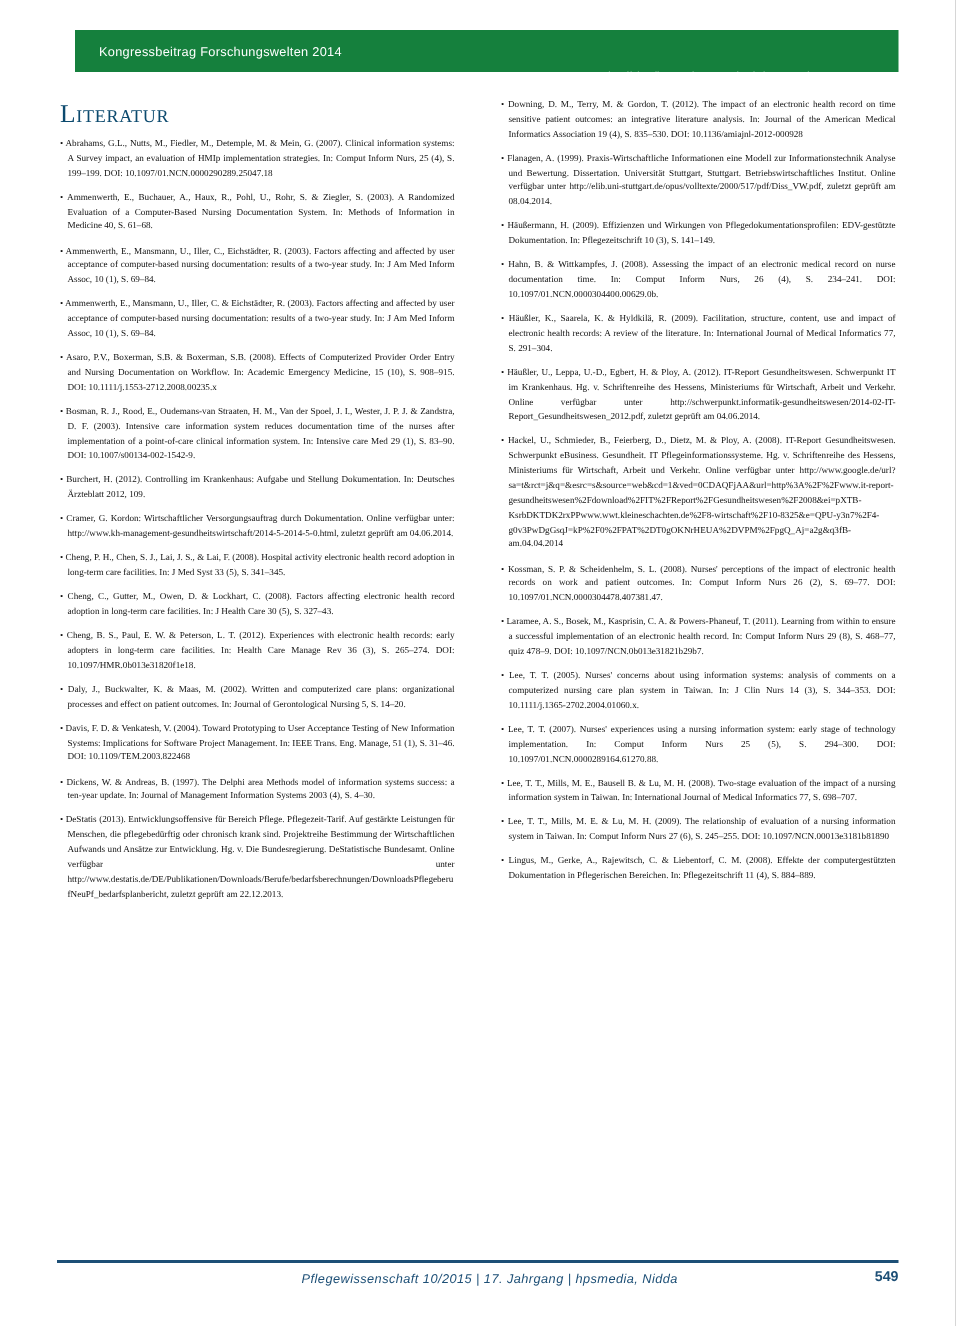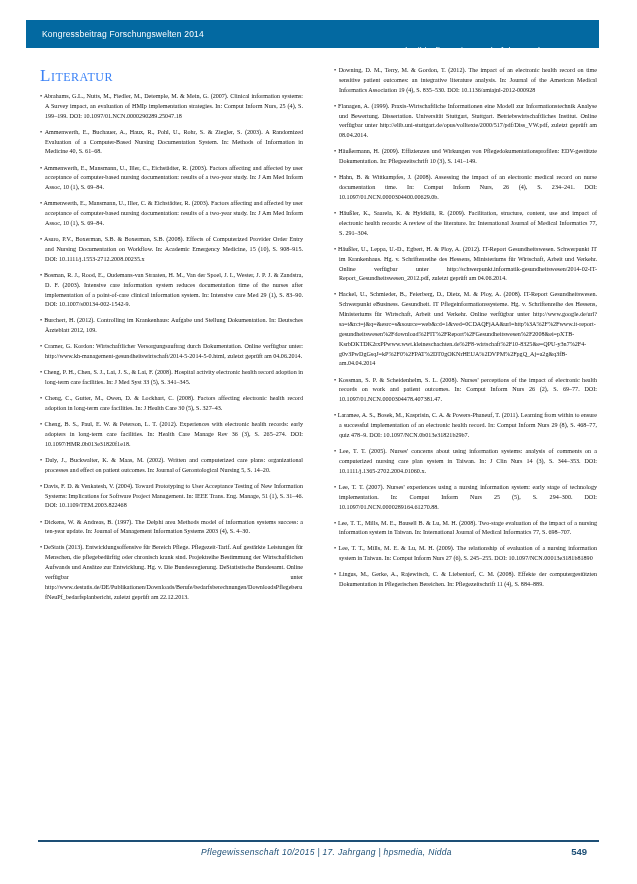--- a/index.html
+++ b/index.html
@@ -14,24 +14,24 @@
     background: #ffffff;
     margin: 0 auto;
     box-sizing: border-box;
     font-family: "Liberation Serif", serif;
     overflow: hidden;
   }
   
   .header-bar {
     position: absolute;
     top: 20px;
-    left: 26px;
+    left: 50px;
     right: 38px;
     height: 28px;
-    background: #0369a1;
+    background: #15803d;
     display: flex;
     align-items: center;
     box-sizing: border-box;
     padding: 0 16px;
   }
   .header-left {
     color: #ffffff;
     font-size: 8.5px;
     font-family: "Liberation Sans", sans-serif;
     letter-spacing: 0.2px;
@@ -44,21 +44,21 @@
     font-family: "Liberation Sans", sans-serif;
     letter-spacing: 0.2px;
     white-space: nowrap;
     margin-top: 34px;
   }
   
   .section-title {
     position: absolute;
     top: 66px;
     left: 40px;
-    color: #3b82f6;
+    color: #0c4a6e;
     font-family: "Liberation Serif", serif;
     font-size: 17px;
     letter-spacing: 0.5px;
     font-variant: small-caps;
     text-transform: capitalize;
   }
   
   .columns {
     position: absolute;
     top: 66px;
@@ -111,21 +111,21 @@
     text-align: center;
     font-family: "Liberation Sans", sans-serif;
     font-size: 8.5px;
     color: #1d4f76;
     letter-spacing: 0.3px;
     font-style: italic;
   }
   .footer-page {
     position: absolute;
     top: 6px;
-    right: 12px;
+    right: 0;
     font-family: "Liberation Sans", sans-serif;
     font-size: 9.5px;
     color: #1d4f76;
     font-weight: bold;
   }
 </style>
 </head>
 <body>
 
 <div class="page">

